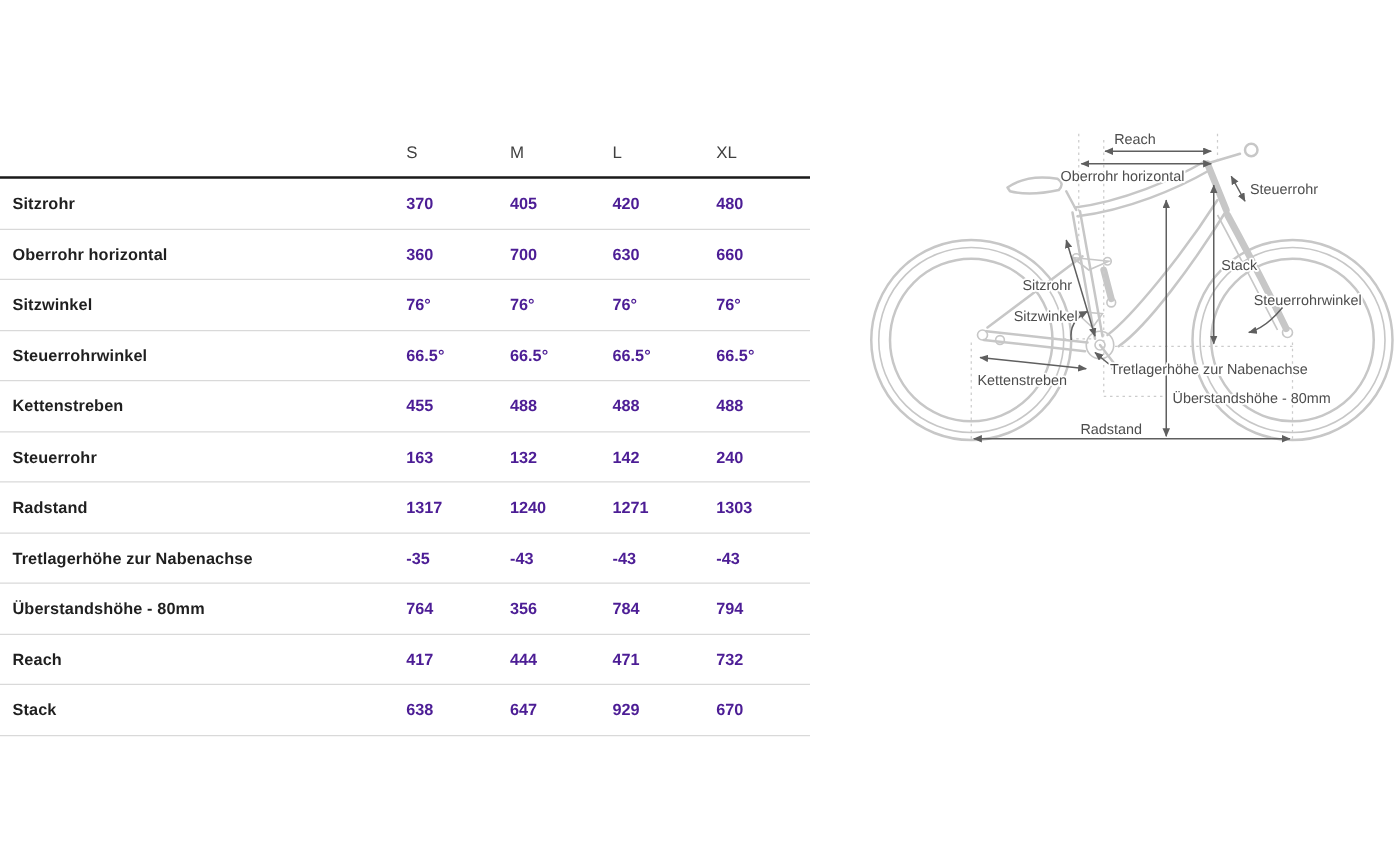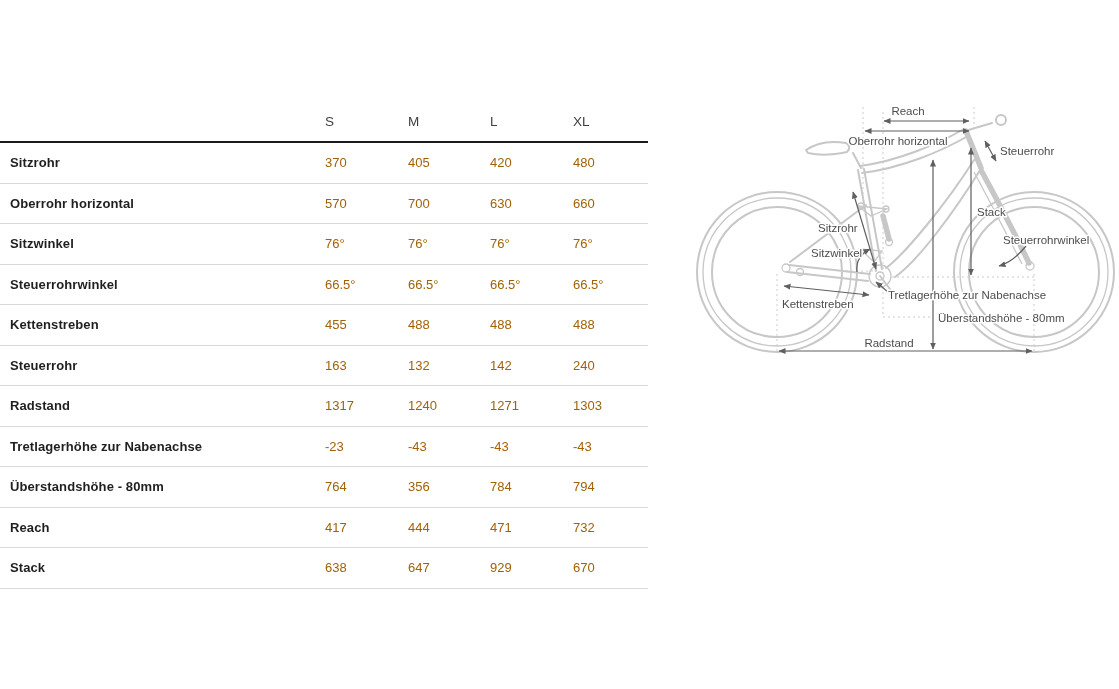--- a/index.html
+++ b/index.html
@@ -17,21 +17,21 @@
     border-bottom:2px solid #1a1a1a;
     font-size:13.5px; color:#3f3f3f;
   }
   .geo-row {
     display:grid; grid-template-columns:325px 83px 82px 83px 75px;
     height:40.5px; align-items:center;
     border-bottom:1px solid #d9d9d9;
     font-size:13px;
   }
   .geo-row .lbl { padding-left:10px; font-weight:bold; color:#1f1f1f; letter-spacing:0.1px; }
-  .geo-row .val { color:#a16207; }
+  .geo-row .val { color:#4c1d95;font-weight:bold; }
 
   
   .diagram { position:absolute; left:685px; top:95px; width:434px; height:270px; }
   .bk  { stroke:#c7c7c7; stroke-width:2; fill:none; stroke-linecap:round; stroke-linejoin:round; }
   .bk1 { stroke:#c7c7c7; stroke-width:1.3; fill:none; }
   .bk-th { stroke:#c7c7c7; stroke-width:5.5; fill:none; stroke-linecap:round; }
   .dot { stroke:#cccccc; stroke-width:1; stroke-dasharray:2 3; fill:none; }
   .arr { stroke:#5f5f5f; stroke-width:1.2; fill:none;
          marker-start:url(#ah); marker-end:url(#ah); }
   .arrE { stroke:#5f5f5f; stroke-width:1.2; fill:none; marker-end:url(#ah); }
@@ -54,21 +54,21 @@
     <div>
         <div class="geo-row">
       <div class="lbl">Sitzrohr</div>
       <div class="val">370</div>
       <div class="val">405</div>
       <div class="val">420</div>
       <div class="val">480</div>
     </div>
         <div class="geo-row">
       <div class="lbl">Oberrohr horizontal</div>
-      <div class="val">570</div>
+      <div class="val">360</div>
       <div class="val">700</div>
       <div class="val">630</div>
       <div class="val">660</div>
     </div>
         <div class="geo-row">
       <div class="lbl">Sitzwinkel</div>
       <div class="val">76°</div>
       <div class="val">76°</div>
       <div class="val">76°</div>
       <div class="val">76°</div>
@@ -96,21 +96,21 @@
     </div>
         <div class="geo-row">
       <div class="lbl">Radstand</div>
       <div class="val">1317</div>
       <div class="val">1240</div>
       <div class="val">1271</div>
       <div class="val">1303</div>
     </div>
         <div class="geo-row">
       <div class="lbl">Tretlagerhöhe zur Nabenachse</div>
-      <div class="val">-23</div>
+      <div class="val">-35</div>
       <div class="val">-43</div>
       <div class="val">-43</div>
       <div class="val">-43</div>
     </div>
         <div class="geo-row">
       <div class="lbl">Überstandshöhe - 80mm</div>
       <div class="val">764</div>
       <div class="val">356</div>
       <div class="val">784</div>
       <div class="val">794</div>

